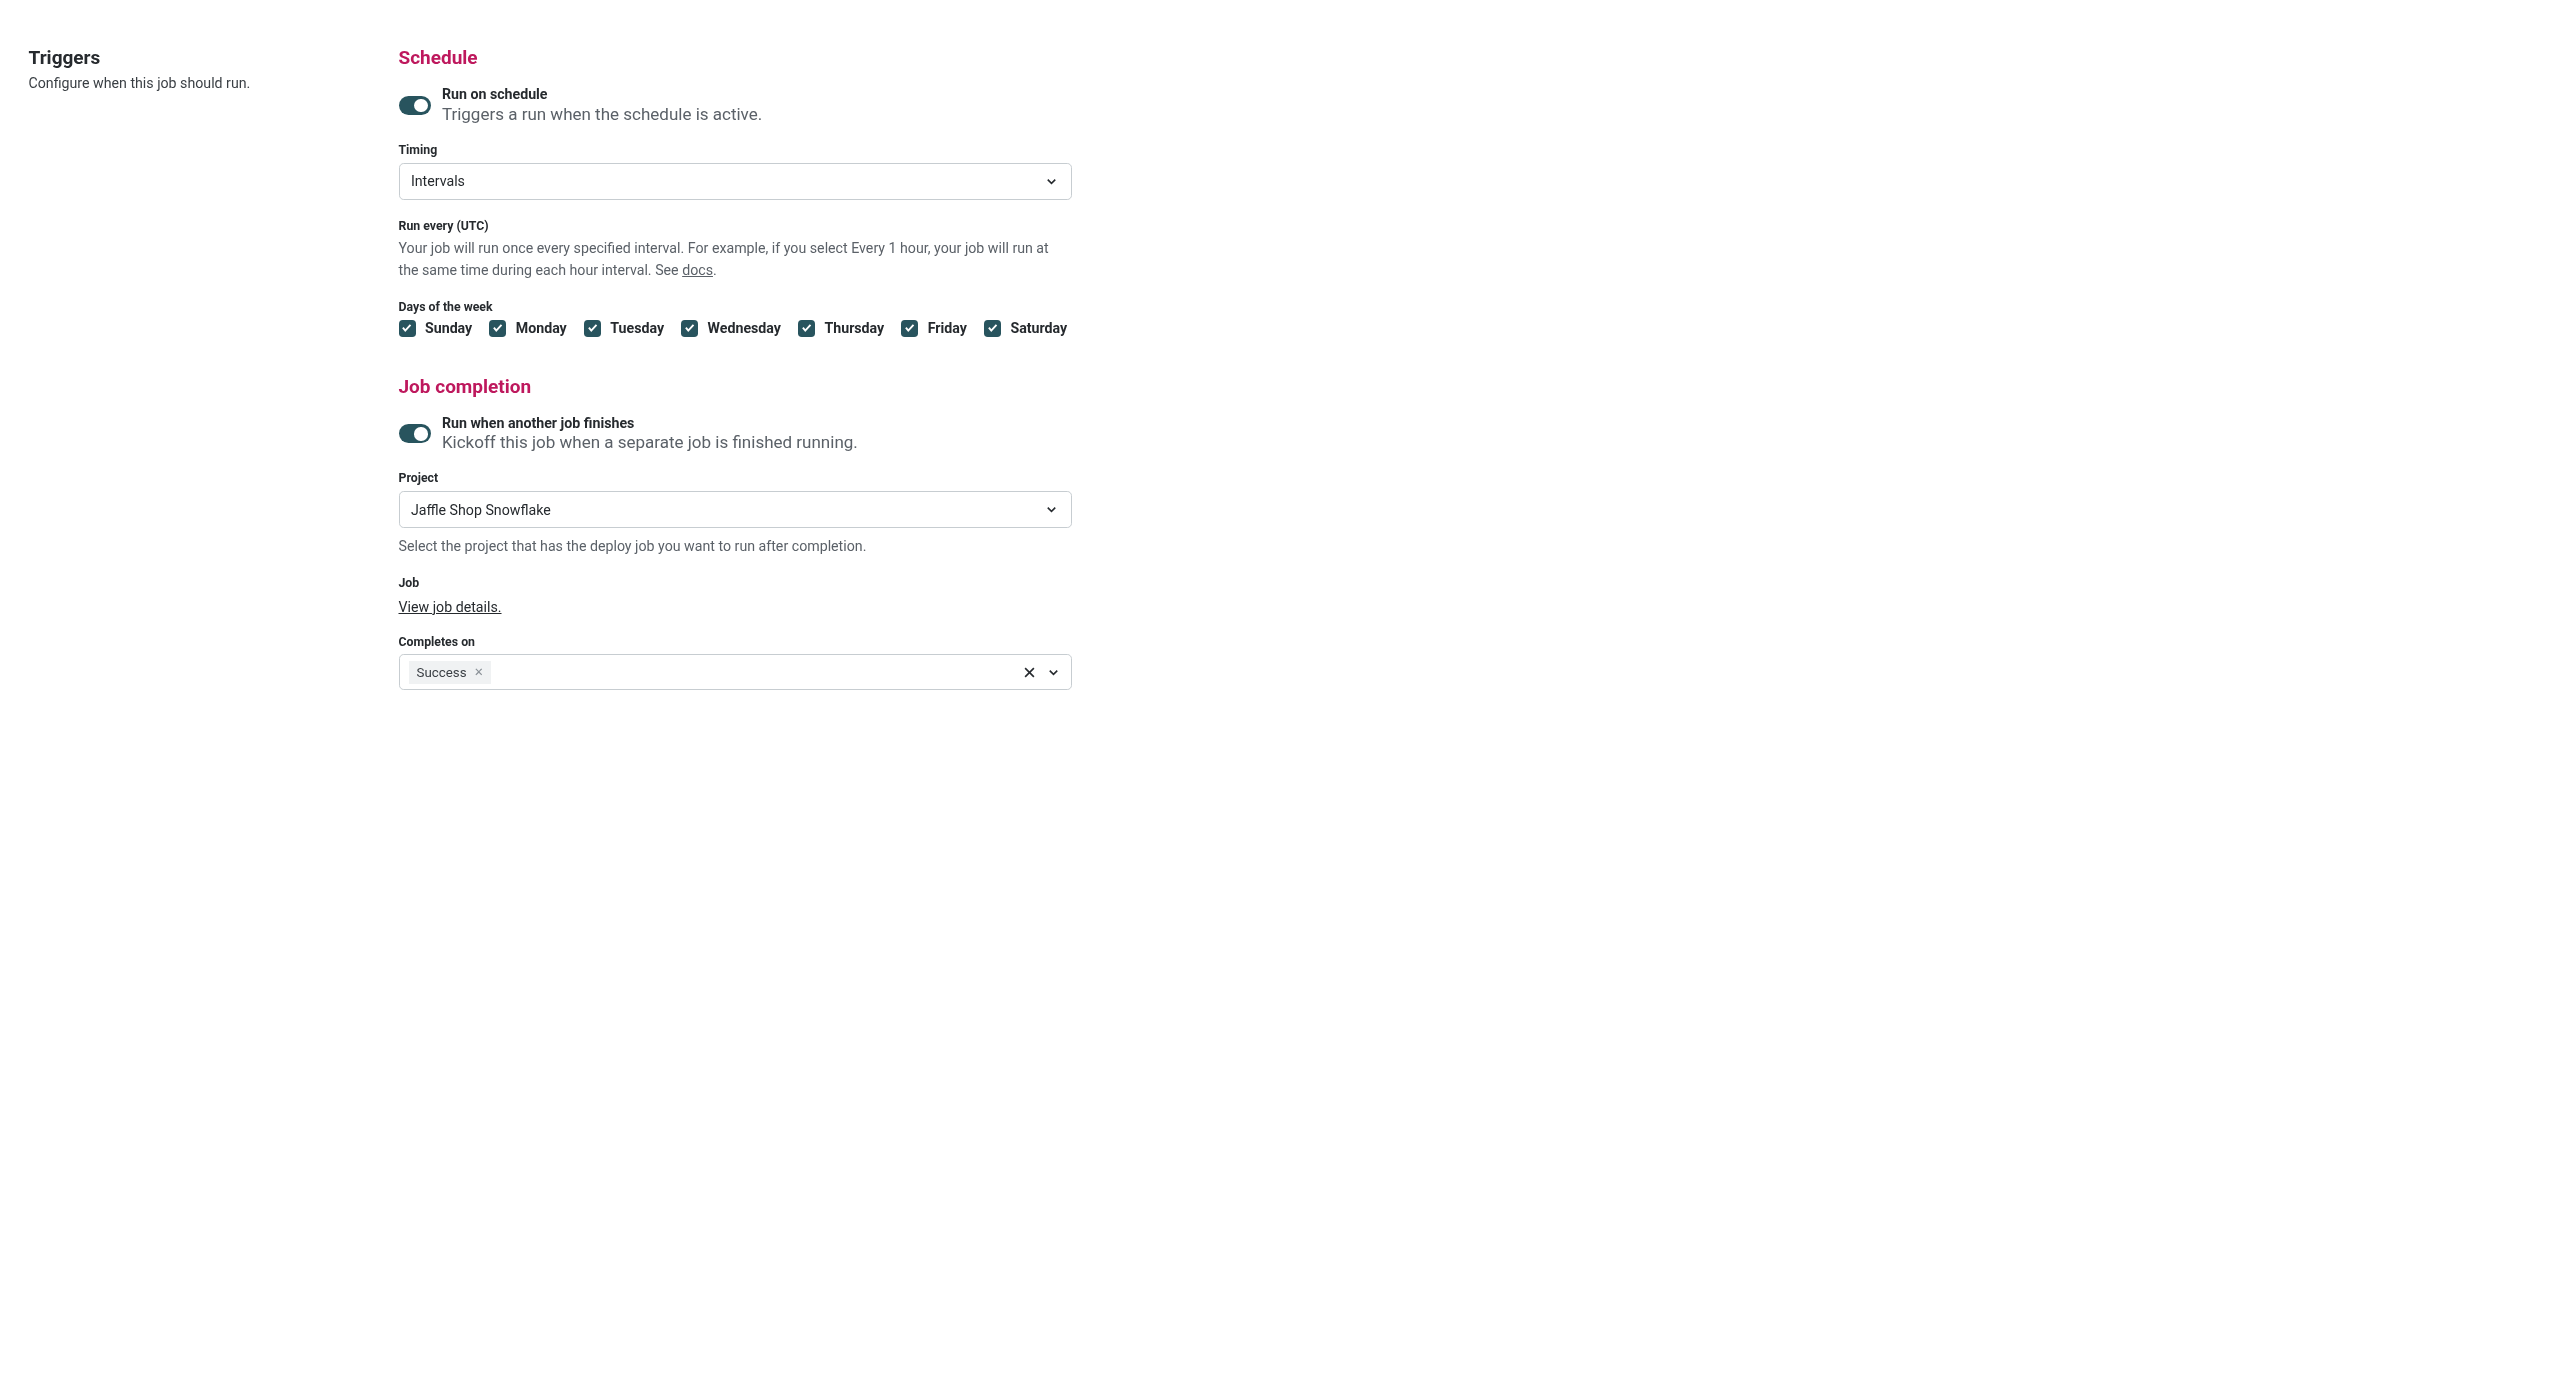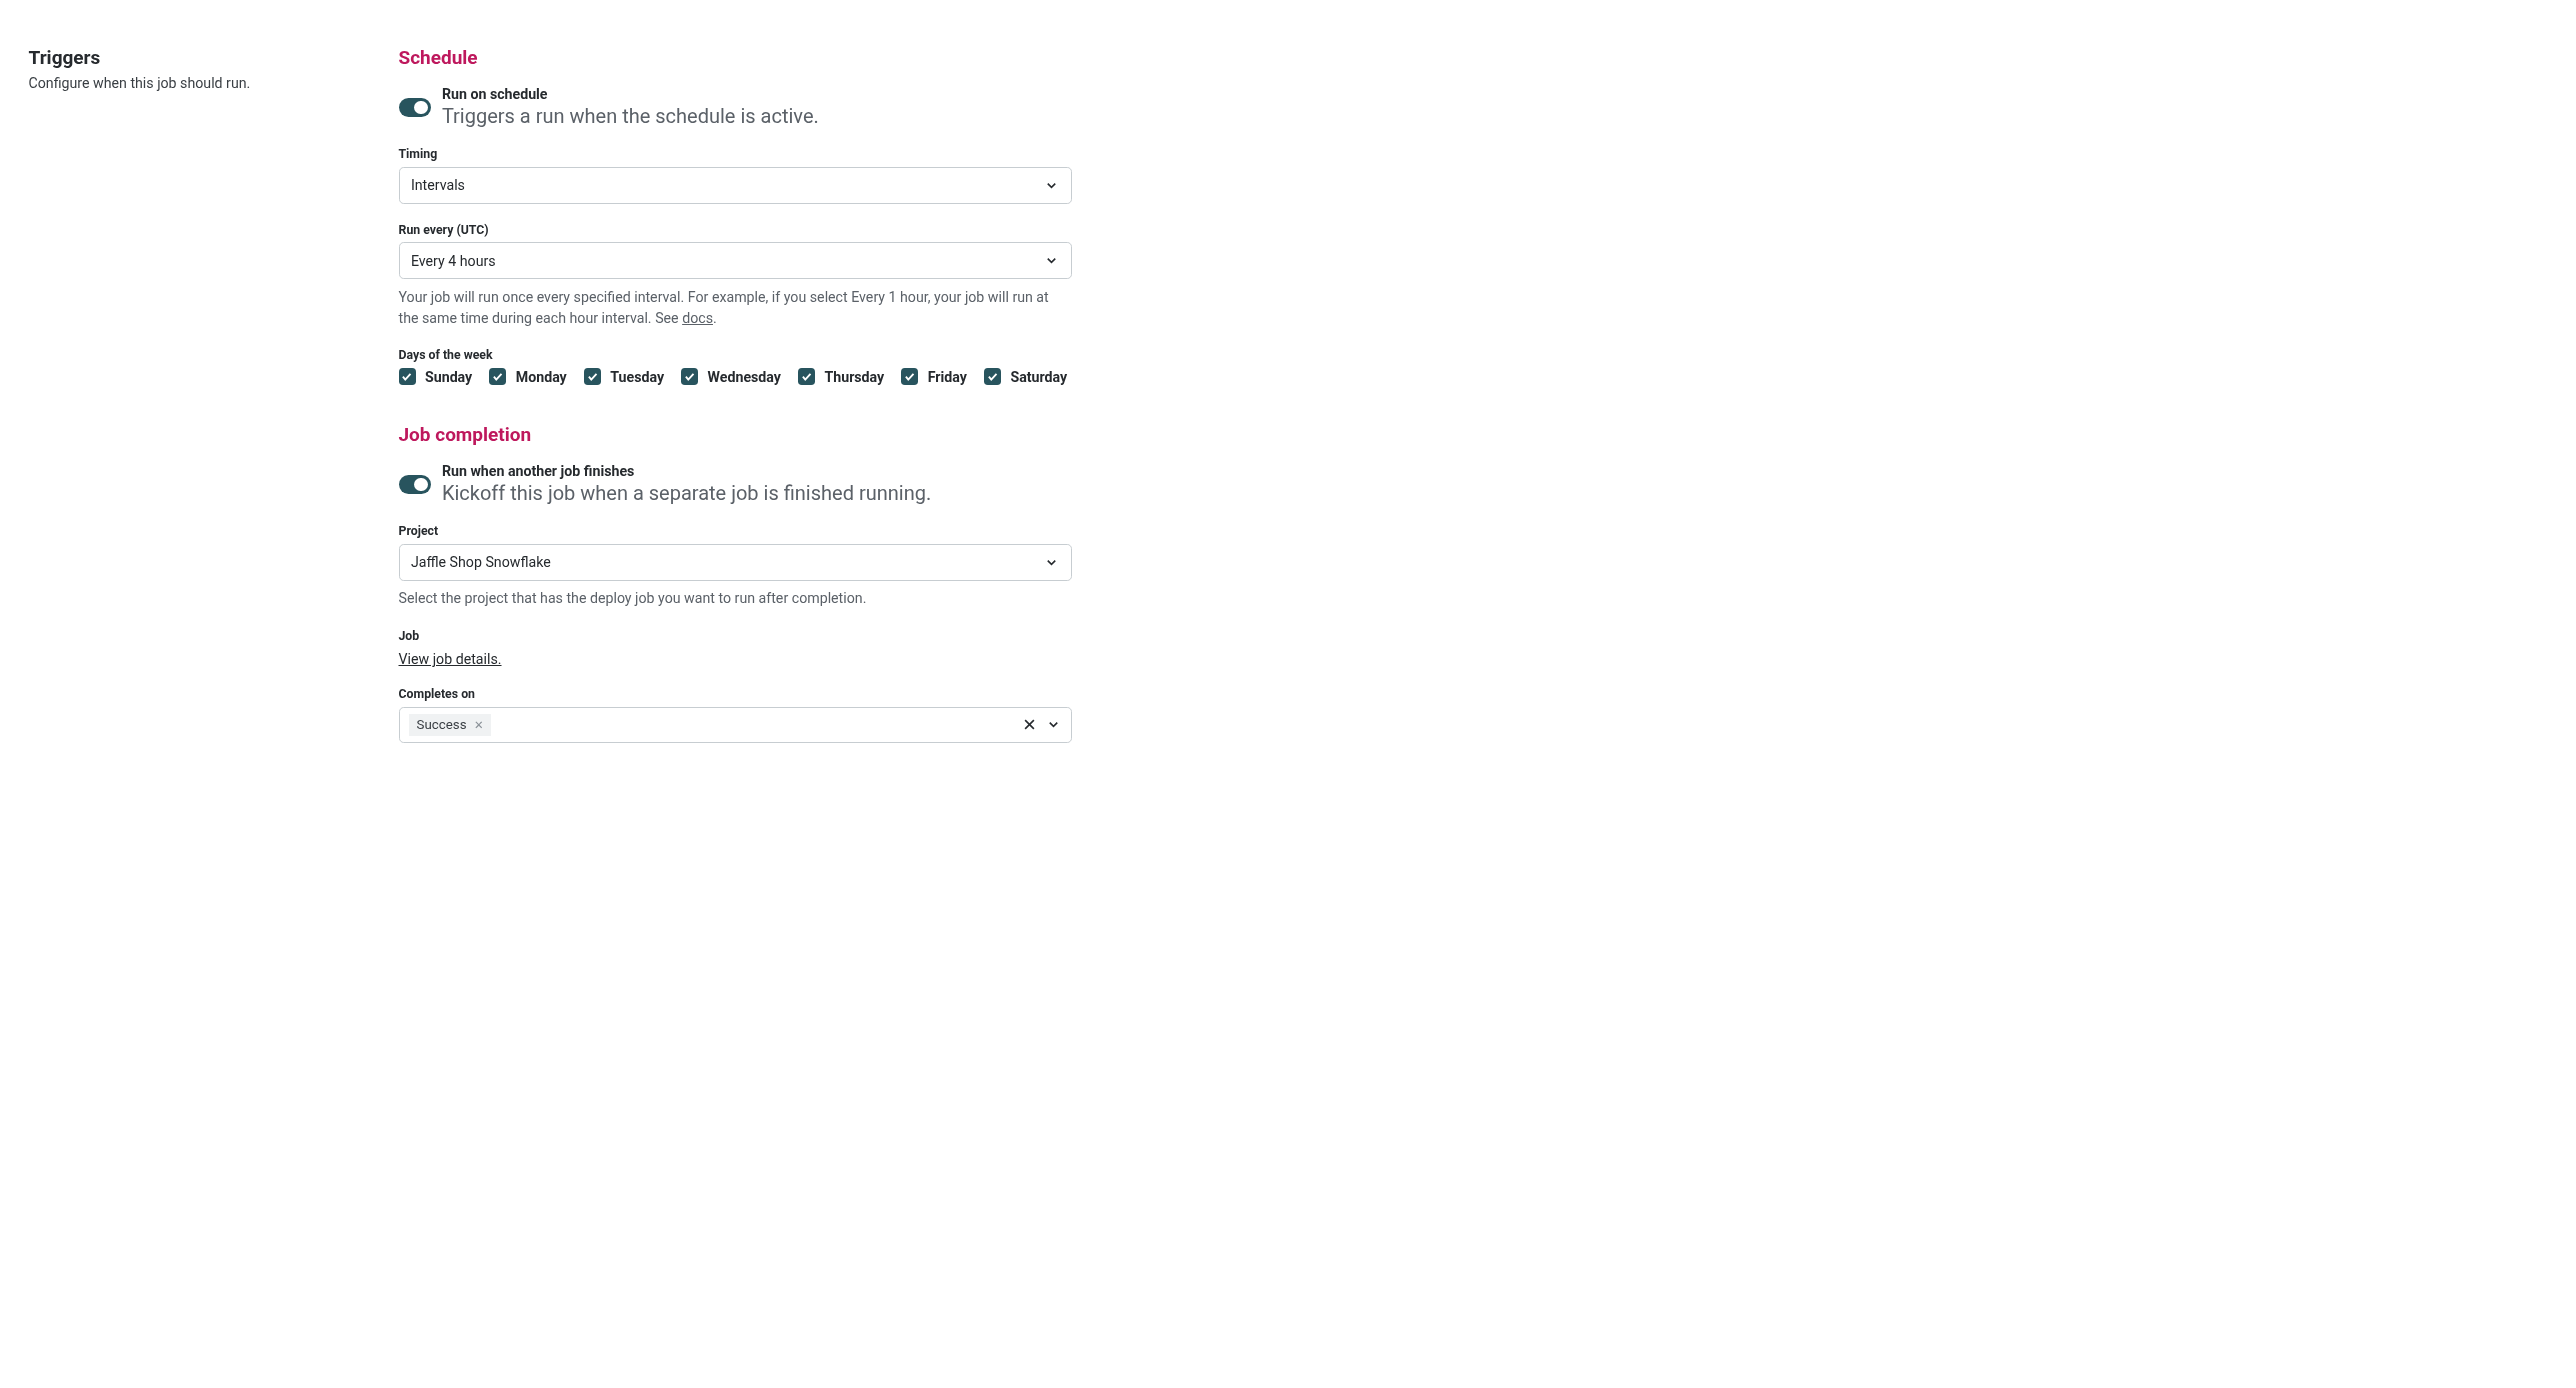--- a/index.html
+++ b/index.html
@@ -64,21 +64,21 @@
     top: 2.8px;
     right: 2.8px;
   }
   .toggle-text .toggle-title {
     font-size: 14.2px;
     font-weight: 700;
     color: #262a2e;
     margin-bottom: 1.9px;
   }
   .toggle-text .toggle-desc {
-    font-size: 20px;
+    font-size: 17px;
     color: #5b6168;
   }
   .field-label {
     font-size: 12.3px;
     font-weight: 700;
     color: #262a2e;
     margin-bottom: 5.7px;
   }
   .select-box {
     width: 100%;
@@ -217,26 +217,20 @@
       <div class="select-box">
         <span>Intervals</span>
         <svg class="chevron" viewBox="0 0 24 24" fill="none" stroke="#262a2e" stroke-width="2.5">
             <polyline points="6 9 12 15 18 9"></polyline>
           </svg>
       </div>
     </div>
 
     <div class="field-group">
       <div class="field-label">Run every (UTC)</div>
-      <div class="select-box">
-        <span>Every 4 hours</span>
-        <svg class="chevron" viewBox="0 0 24 24" fill="none" stroke="#262a2e" stroke-width="2.5">
-            <polyline points="6 9 12 15 18 9"></polyline>
-          </svg>
-      </div>
       <div class="helper-text">
         <span>Your job will run once every specified interval. For example, if you select Every 1 hour, your job will run at the same time during each hour interval. See </span><a href="#">docs</a><span>.</span>
       </div>
     </div>
 
     <div class="field-group">
       <div class="field-label">Days of the week</div>
       <div class="days-row">
         <div class="day-item">
           <div class="checkbox">

